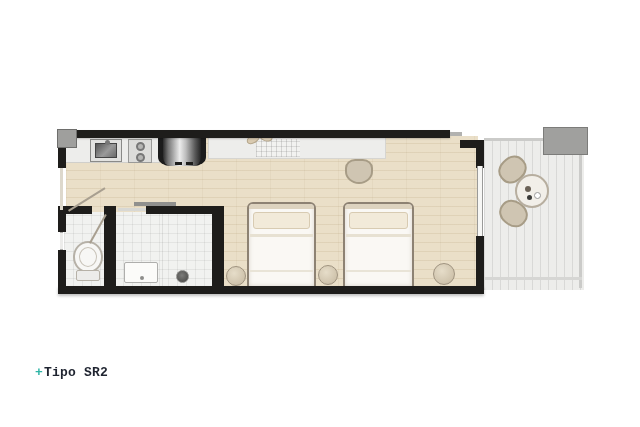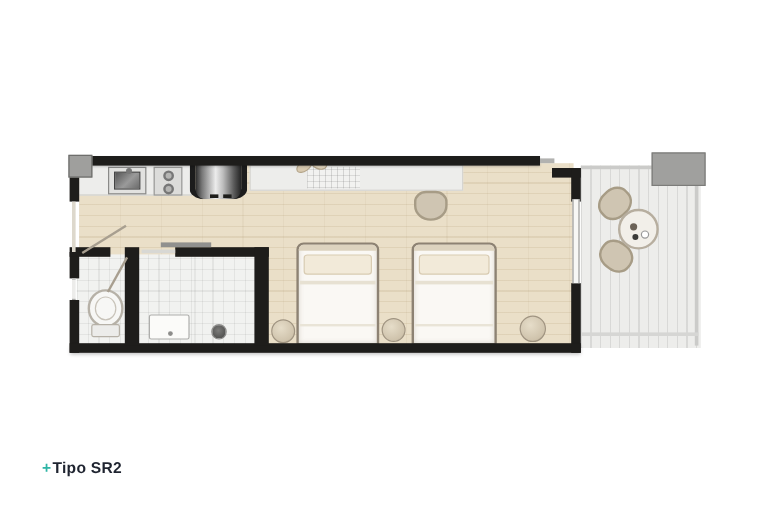--- a/index.html
+++ b/index.html
@@ -118,17 +118,17 @@
   <div class="abs" style="left:57px;top:129px;width:20px;height:19px;background:var(--shaft-gray,#9f9f9d);border:1px solid #6e6e6c;"></div>
 
   <div class="abs" style="left:60px;top:168px;width:3px;height:42px;background:#ddd8cc;"></div>
   <div class="abs thinline" style="left:68px;top:210px;width:43px;height:2px;transform-origin:0 0;transform:rotate(-32deg);"></div>
   <div class="abs thinline" style="left:105px;top:214px;width:2px;height:33px;transform-origin:top left;transform:rotate(29deg);"></div>
   <div class="abs" style="left:60px;top:232px;width:3px;height:18px;background:#ececea;border-top:1px solid #a9a9a7;border-bottom:1px solid #a9a9a7;"></div>
   <div class="abs" style="left:134px;top:202px;width:42px;height:4px;background:#90908e;"></div>
   <div class="abs" style="left:118px;top:208px;width:28px;height:3px;background:#d8d8d4;"></div>
   <div class="abs glass" style="left:477px;top:166px;width:6px;height:70px;"></div>
 
-  <div class="abs title" style="left:35px;top:382px;">
+  <div class="abs title" style="left:35px;top:365px;font-family:Liberation Mono, monospace;">
     <span class="plus">+</span><span>Tipo SR2</span>
   </div>
 
 </div>
 
 </body></html>

